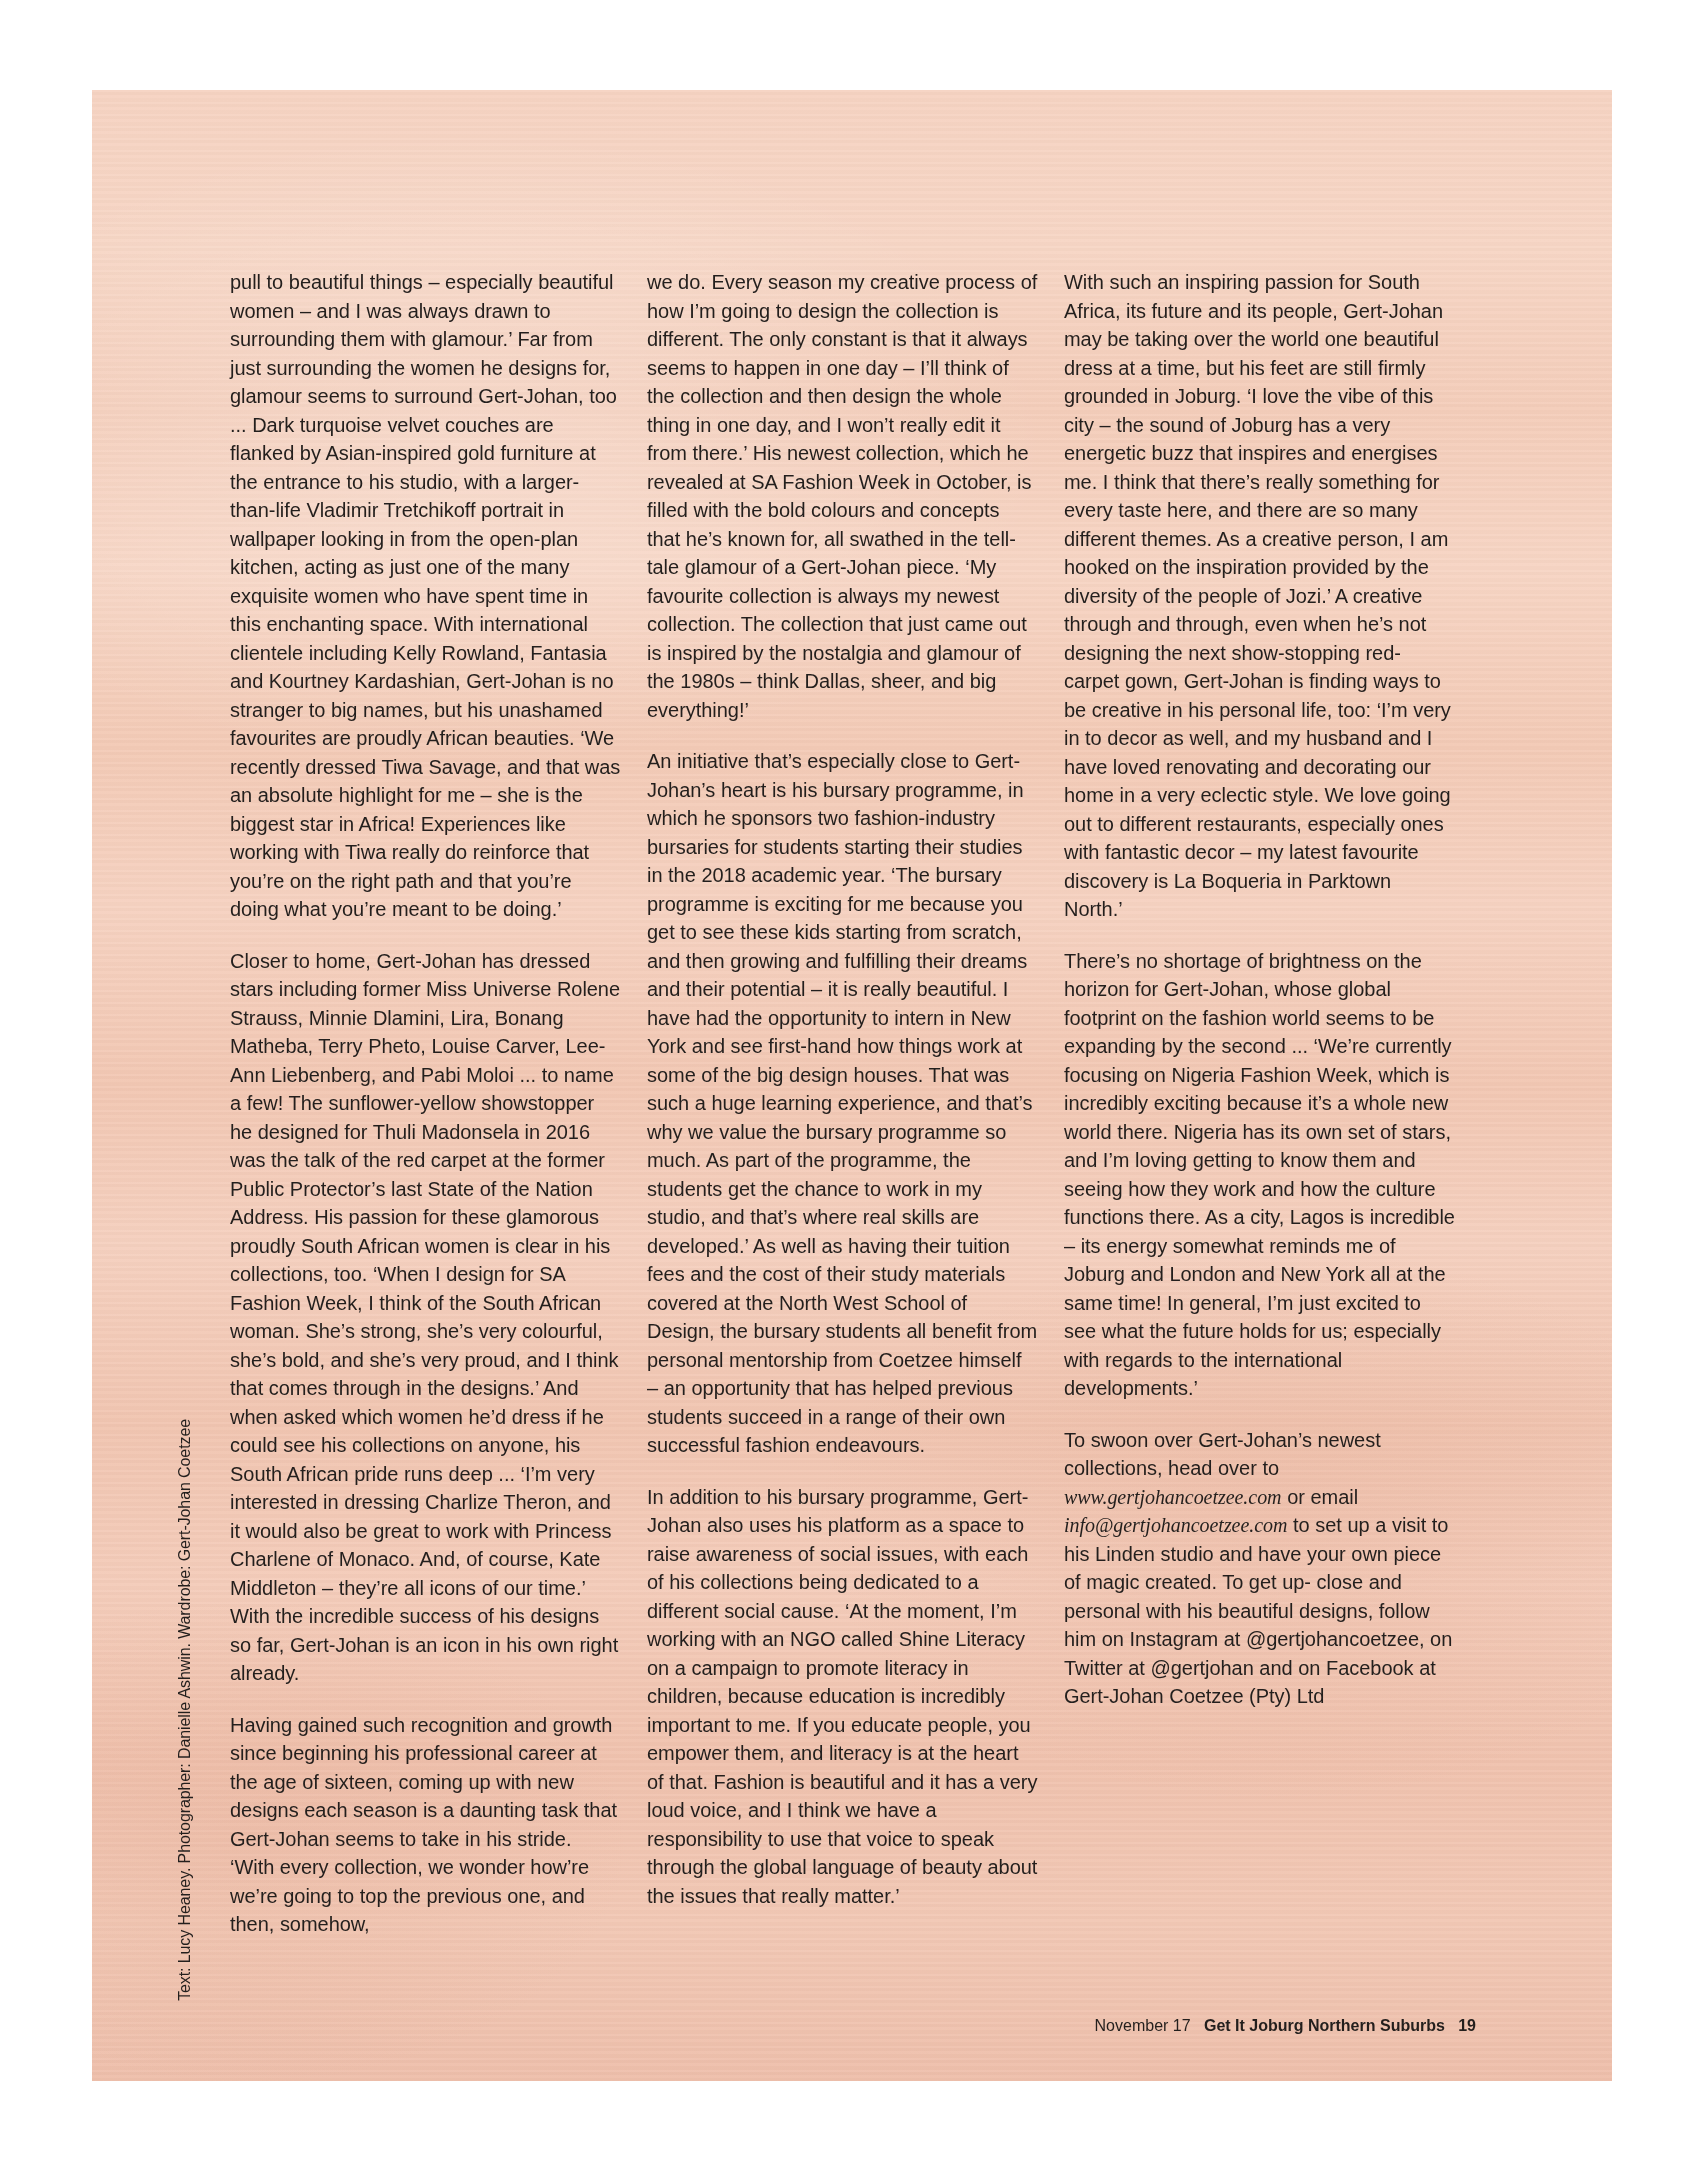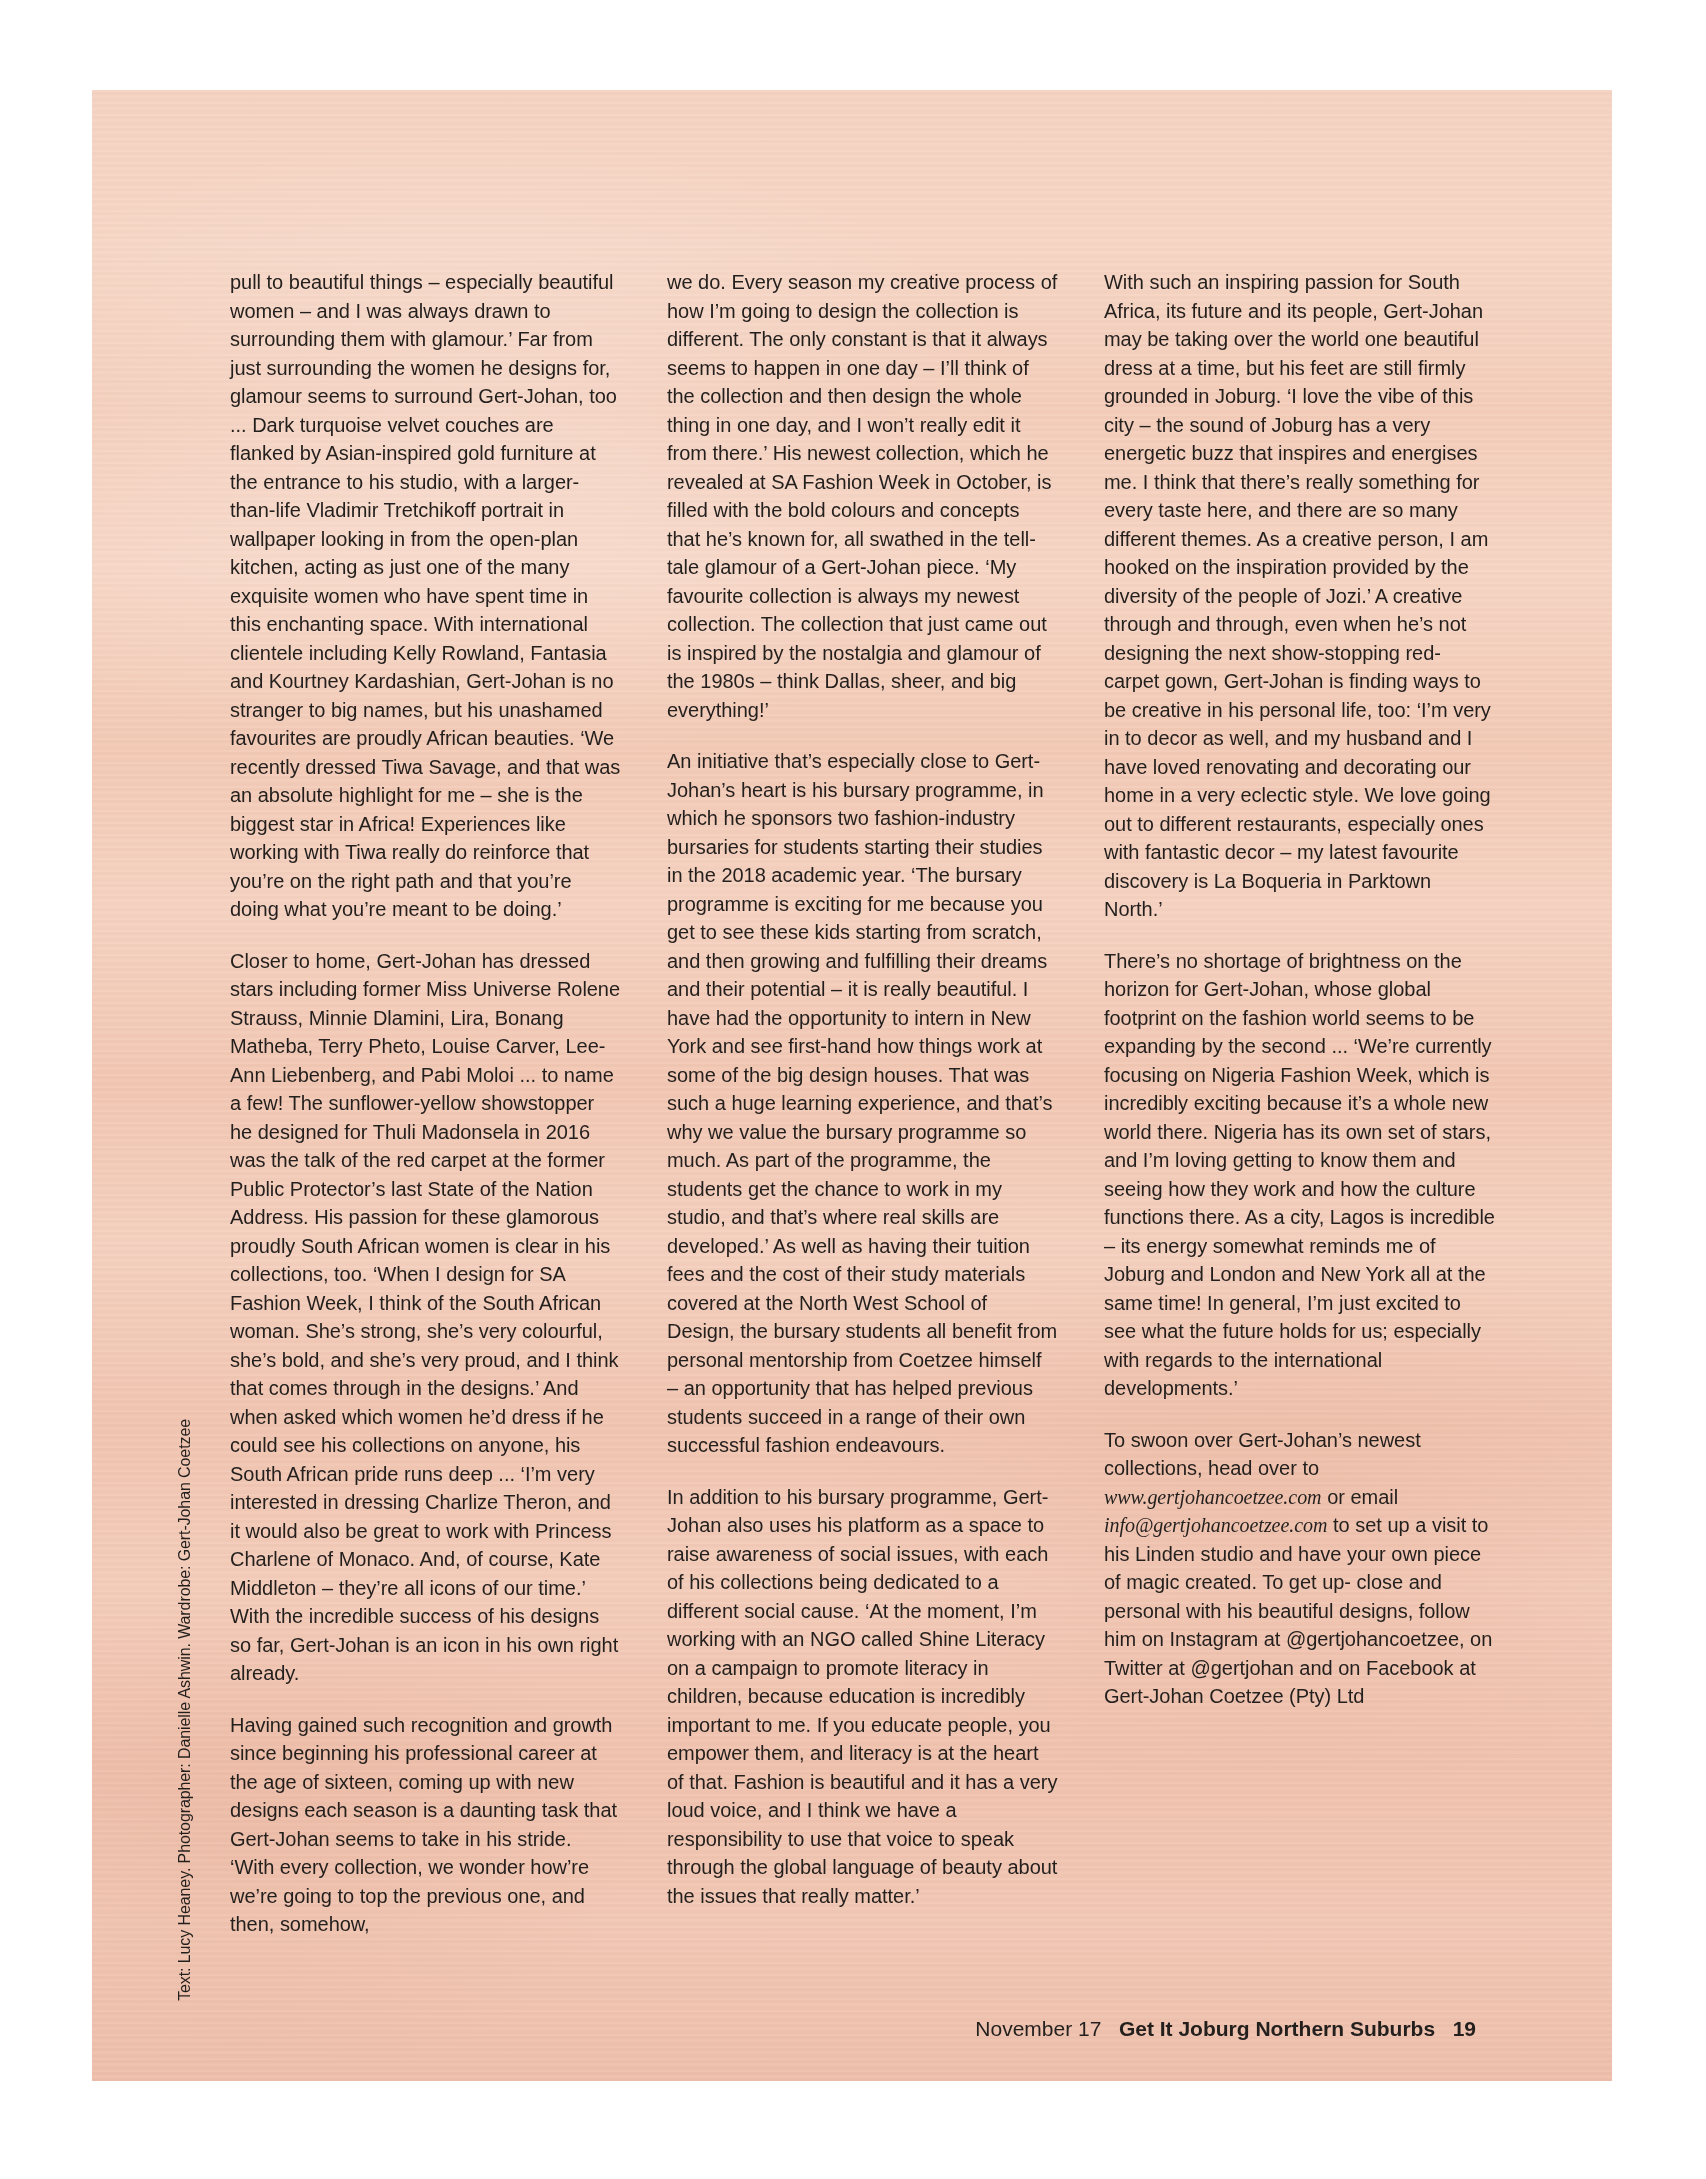--- a/index.html
+++ b/index.html
@@ -92,21 +92,21 @@
   }
 
   
   .columns {
     position: absolute;
     left: 230px;
     top: 268px;
     width: 1246px;
     height: 1735px;
     display: flex;
-    gap: 46px;
+    gap: 26px;
     z-index: 4;
   }
   .col {
     width: 391px;
     flex: 0 0 391px;
   }
   .col p {
     margin: 0 0 23px 0;
     font-size: 20px;
     line-height: 28.5px;
@@ -121,21 +121,21 @@
     font-family: Liberation Serif, serif;
   }
 
   
   .page-footer {
     position: absolute;
     left: 230px;
     top: 2017px;
     width: 1246px;
     text-align: right;
-    font-size: 21px;
+    font-size: 16px;
     color: #231f1d;
     z-index: 5;
     white-space: nowrap;
   }
   .page-footer .issue-date {
     font-weight: 400;
   }
   .page-footer .pub-title {
     font-weight: 700;
   }

